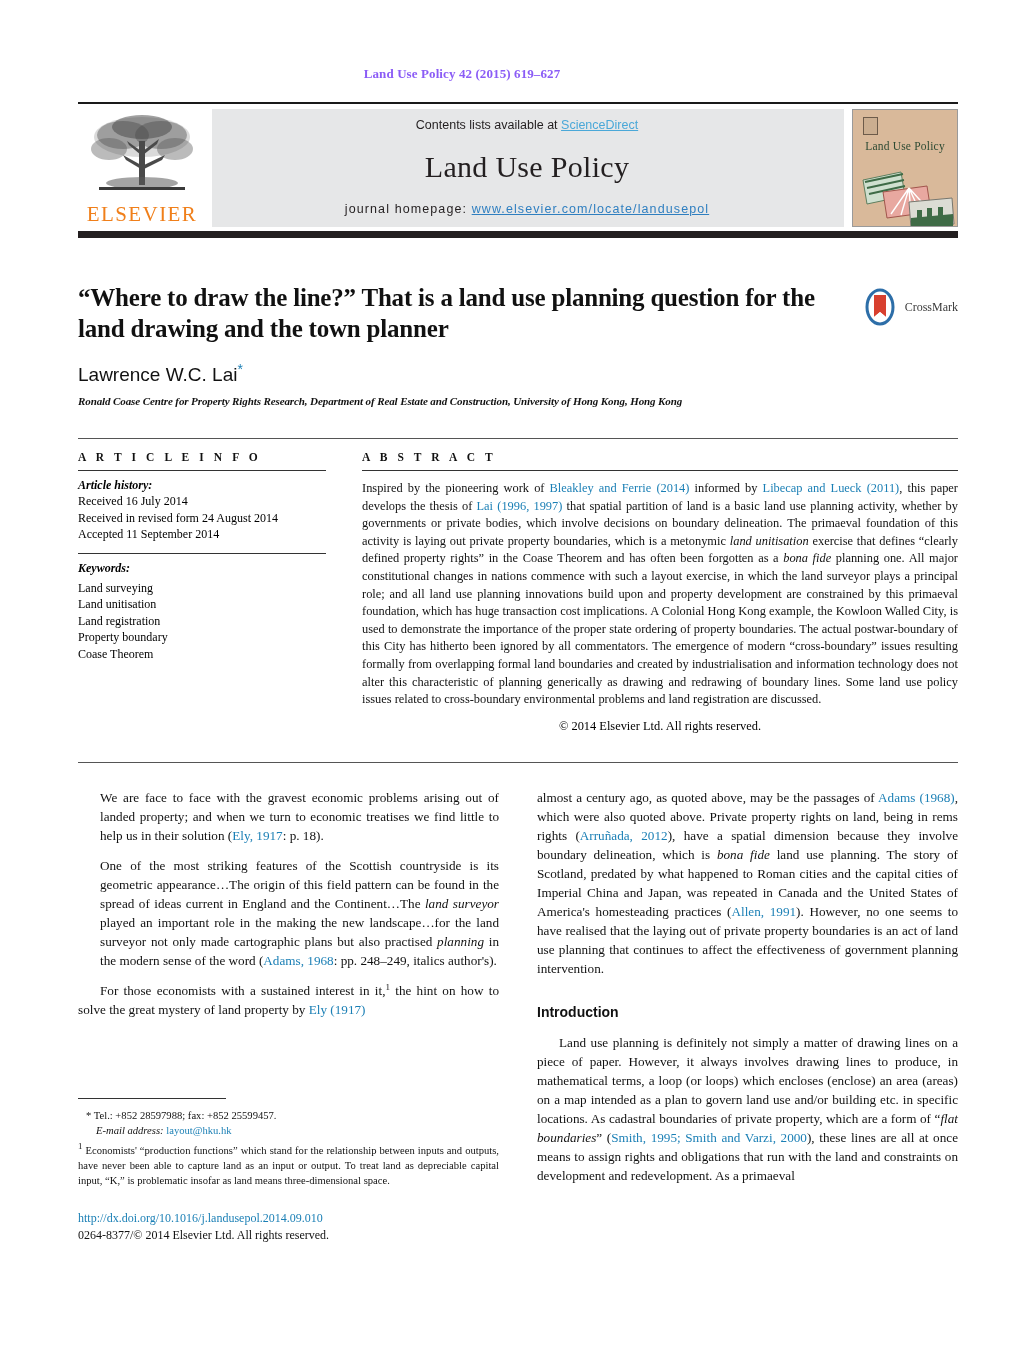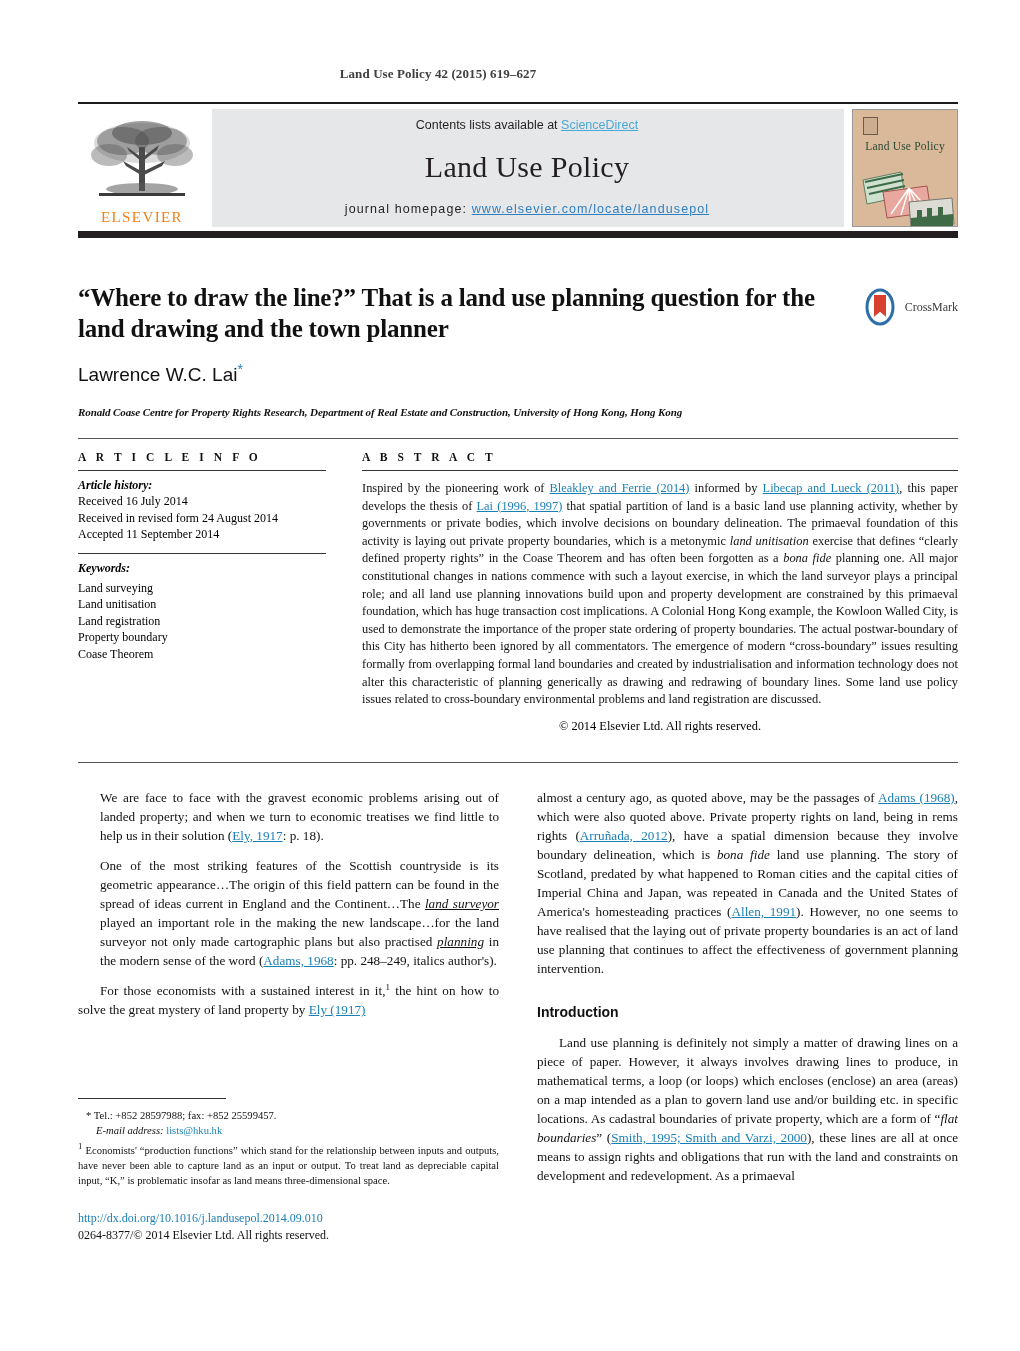--- a/index.html
+++ b/index.html
@@ -23,22 +23,23 @@
   
   .running-head {
     position: absolute;
     top: 66px;
     left: 0;
     width: 876px;
     text-align: center;
     font-family: "Liberation Serif", serif;
     font-weight: bold;
     font-size: 13px;
-    color: #404040;
+    color: #8b5cf6;
     letter-spacing: 0.1px;
+    padding-left: 24px;
   }
 
   
   .masthead {
     position: absolute;
     left: 78px;
     top: 102px;
     width: 880px;
   }
   .masthead-rule-top {
@@ -57,21 +58,21 @@
     flex: 0 0 128px;
     display: flex;
     flex-direction: column;
     align-items: center;
     justify-content: flex-end;
     padding-bottom: 2px;
   }
   .tree-svg { display:block; }
   .elsevier-word {
     font-family: "Liberation Serif", serif;
-    font-size: 15px;
+    font-size: 21px;
     letter-spacing: 1.4px;
     color: #f07f1a;
     line-height: 1;
     margin-top: 1px;
   }
   .masthead-center {
     flex: 1 1 auto;
     background: #e6e7e8;
     margin-left: 6px;
     margin-right: 8px;
@@ -156,21 +157,21 @@
     letter-spacing: -0.2px;
   }
   .author-line {
     margin-top: 17px;
     font-family: "Liberation Sans", sans-serif;
     font-size: 19px;
     color: #111111;
   }
   .author-line .star { color: #1a7fb5; font-size: 14px; vertical-align: super; }
   .affiliation {
-    margin-top: 20px;
+    margin-top: 9px;
     font-family: "Liberation Serif", serif;
     font-style: italic;
     font-weight: bold;
     font-size: 11px;
     color: #111111;
     letter-spacing: -0.1px;
   }
   .crossmark {
     position: absolute;
     right: 0px;
@@ -224,21 +225,21 @@
 
   .abstract-text {
     font-family: "Liberation Serif", serif;
     font-size: 12.4px;
     line-height: 1.42;
     text-align: justify;
     color: #111;
     margin-top: 9px;
   }
   .abstract-text i { font-style: italic; }
-  .ref { color: #1a7fb5; text-decoration: underline; }
+  .ref { color: #1a7fb5; }
   .copyright {
     font-family: "Liberation Serif", serif;
     font-size: 12.4px;
     text-align: center;
     margin-top: 10px;
   }
 
   
   .body-rule {
     position: absolute;
@@ -279,21 +280,21 @@
 
   .quote {
     font-family: "Liberation Serif", serif;
     font-size: 13.2px;
     line-height: 1.44;
     text-align: justify;
     margin: 0 0 11px 0;
     padding-left: 22px;
     color: #111;
   }
-  .quote i { font-style: italic; text-decoration: underline; }
+  .quote i { font-style: italic; }
 
   
   .footnote-area {
     position: absolute;
     left: 78px;
     top: 1098px;
     width: 421px;
   }
   .fn-rule { width: 148px; height: 1px; background: #333; margin-bottom: 9px; }
   .fn {
@@ -454,21 +455,21 @@
       <p class="para noindent">almost a century ago, as quoted above, may be the passages of <span class="ref">Adams (1968)</span>, which were also quoted above. Private property rights on land, being in rems rights (<span class="ref">Arruñada, 2012</span>), have a spatial dimension because they involve boundary delineation, which is <i>bona fide</i> land use planning. The story of Scotland, predated by what happened to Roman cities and the capital cities of Imperial China and Japan, was repeated in Canada and the United States of America's homesteading practices (<span class="ref">Allen, 1991</span>). However, no one seems to have realised that the laying out of private property boundaries is an act of land use planning that continues to affect the effectiveness of government planning intervention.</p>
       <div class="sec-head" style="margin-top:26px;margin-bottom:13px">Introduction</div>
       <p class="para">Land use planning is definitely not simply a matter of drawing lines on a piece of paper. However, it always involves drawing lines to produce, in mathematical terms, a loop (or loops) which encloses (enclose) an area (areas) on a map intended as a plan to govern land use and/or building etc. in specific locations. As cadastral boundaries of private property, which are a form of “<i>flat boundaries</i>” (<span class="ref">Smith, 1995; Smith and Varzi, 2000</span>), these lines are all at once means to assign rights and obligations that run with the land and constraints on development and redevelopment. As a primaeval</p>
     </div>
   </div>
 
   <div class="footnote-area">
     <div class="fn-rule"></div>
     <p class="fn">
       <span class="hang" style="padding-left:18px;text-indent:-10px">*  Tel.: +852 28597988; fax: +852 25599457.</span>
-      <span class="hang" style="padding-left:18px;text-indent:0"><i>E-mail address:</i> <a class="mail" href="#">lists@hku.hk</a></span>
+      <span class="hang" style="padding-left:18px;text-indent:0"><i>E-mail address:</i> <a class="mail" href="#">layout@hku.hk</a></span>
     </p>
     <p class="fn"><sup>1</sup> Economists' “production functions” which stand for the relationship between inputs and outputs, have never been able to capture land as an input or output. To treat land as depreciable capital input, “K,” is problematic insofar as land means three-dimensional space.</p>
   </div>
 
   <div class="doi-block">
     <a class="doi-link" href="#">http://dx.doi.org/10.1016/j.landusepol.2014.09.010</a>
     <div class="issn-line">0264-8377/© 2014 Elsevier Ltd. All rights reserved.</div>
   </div>
 
 </div>

